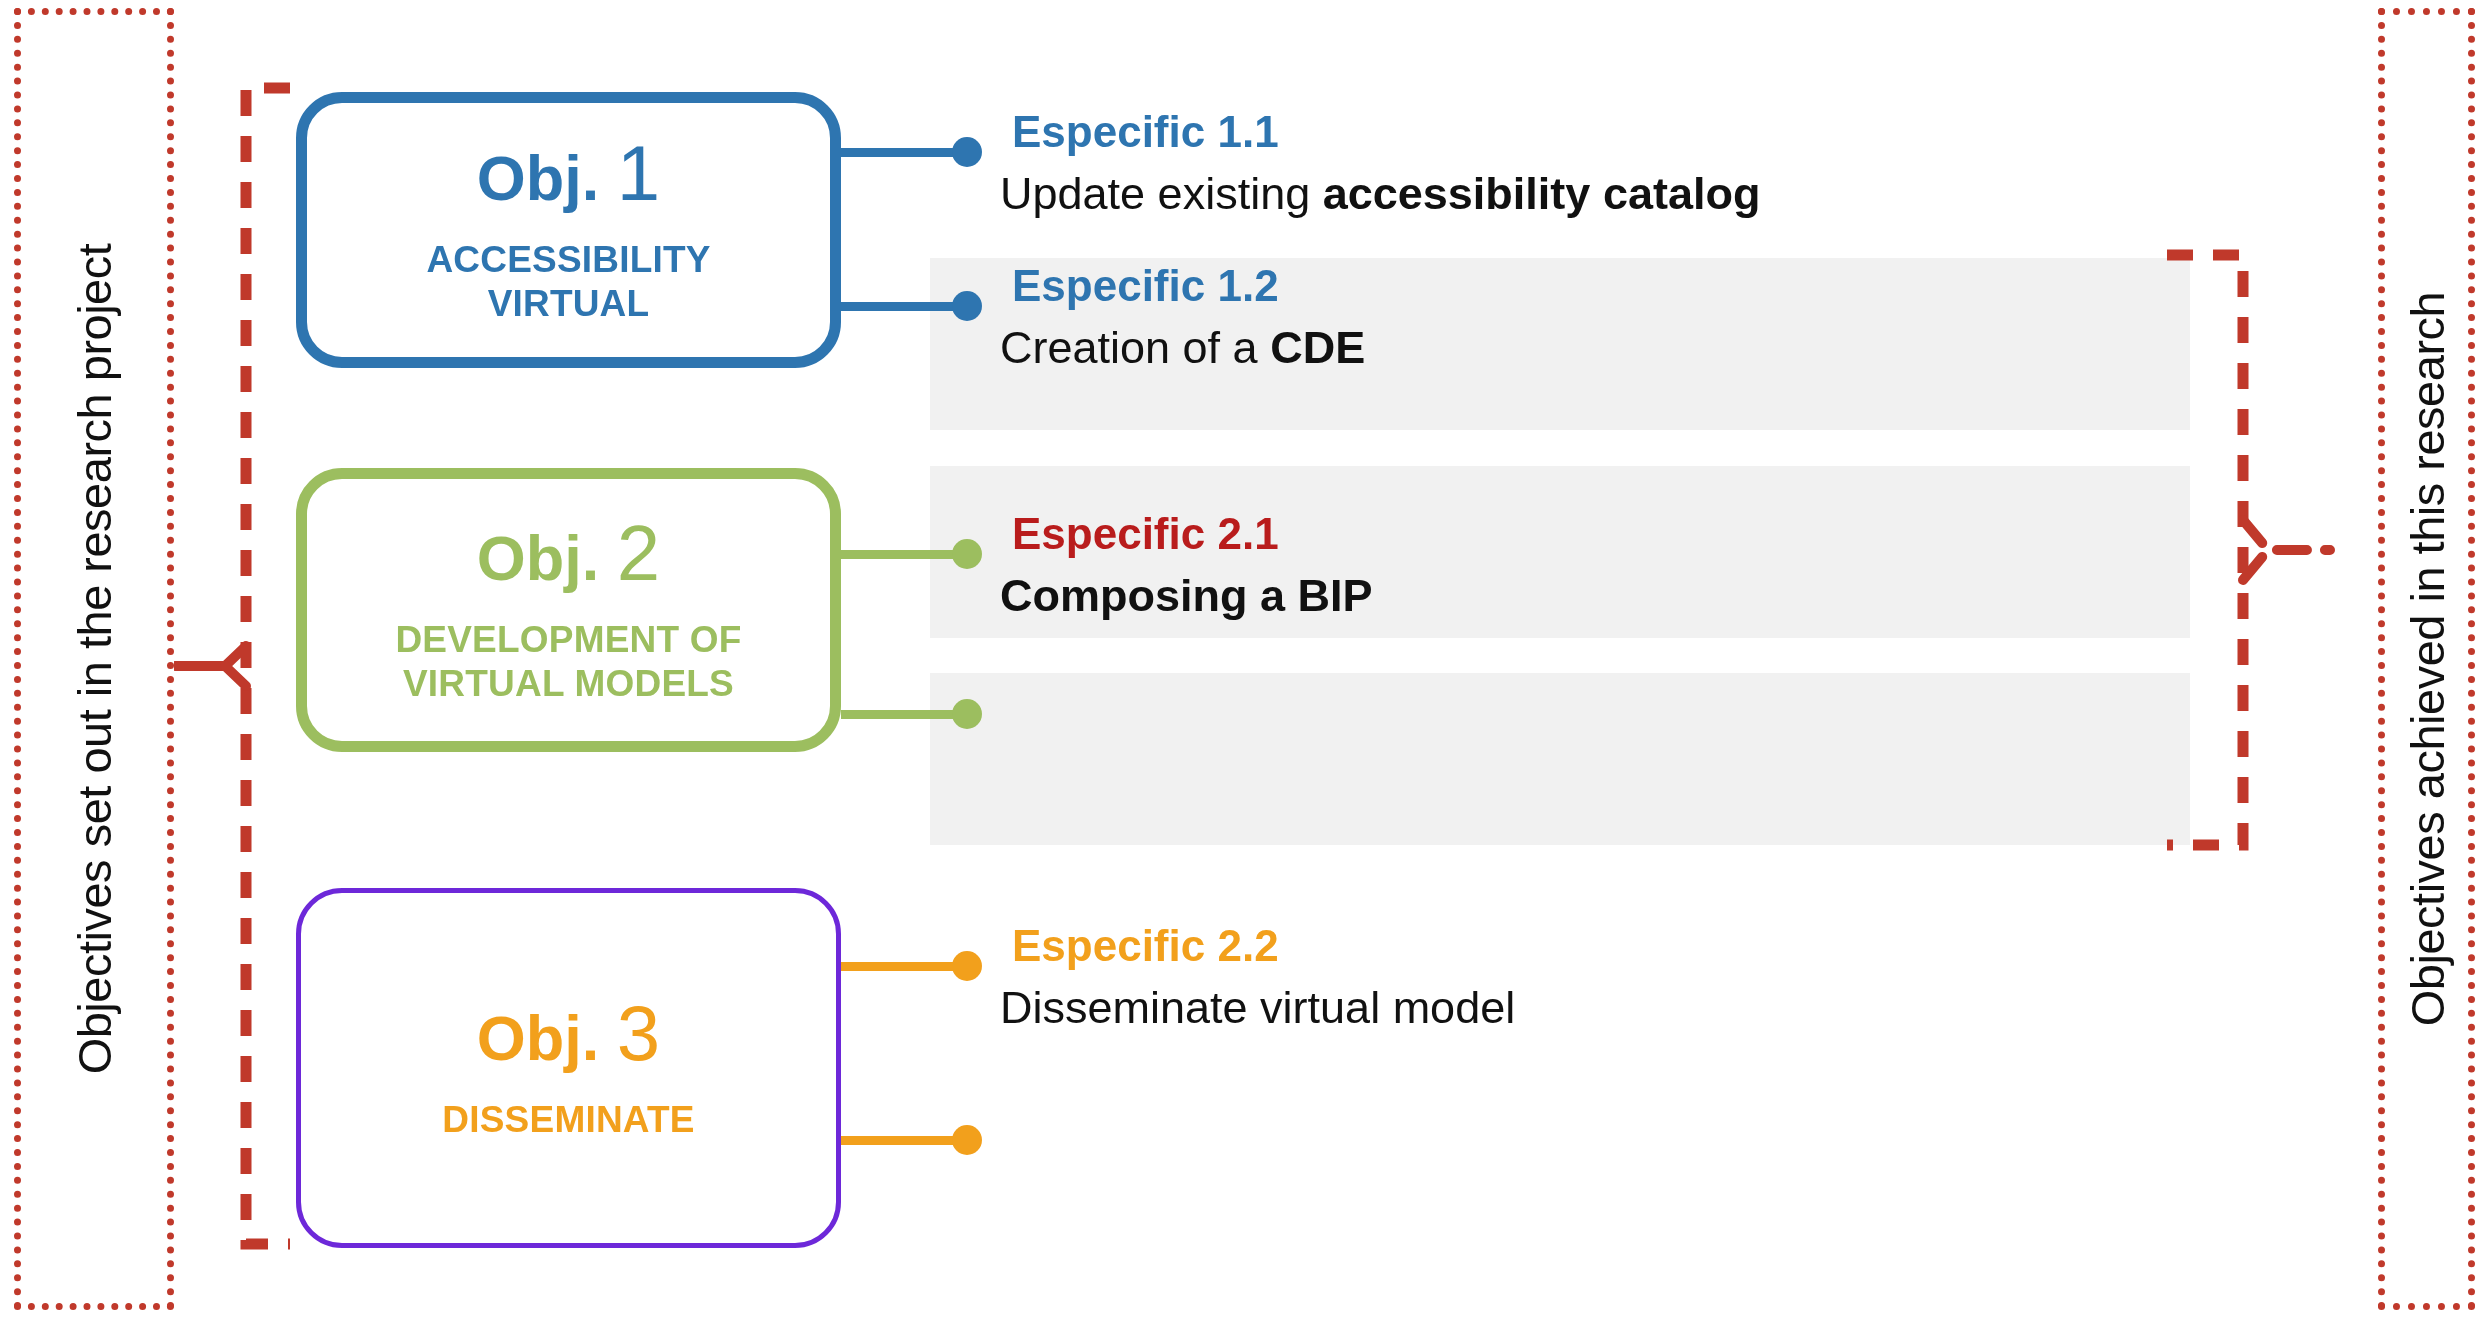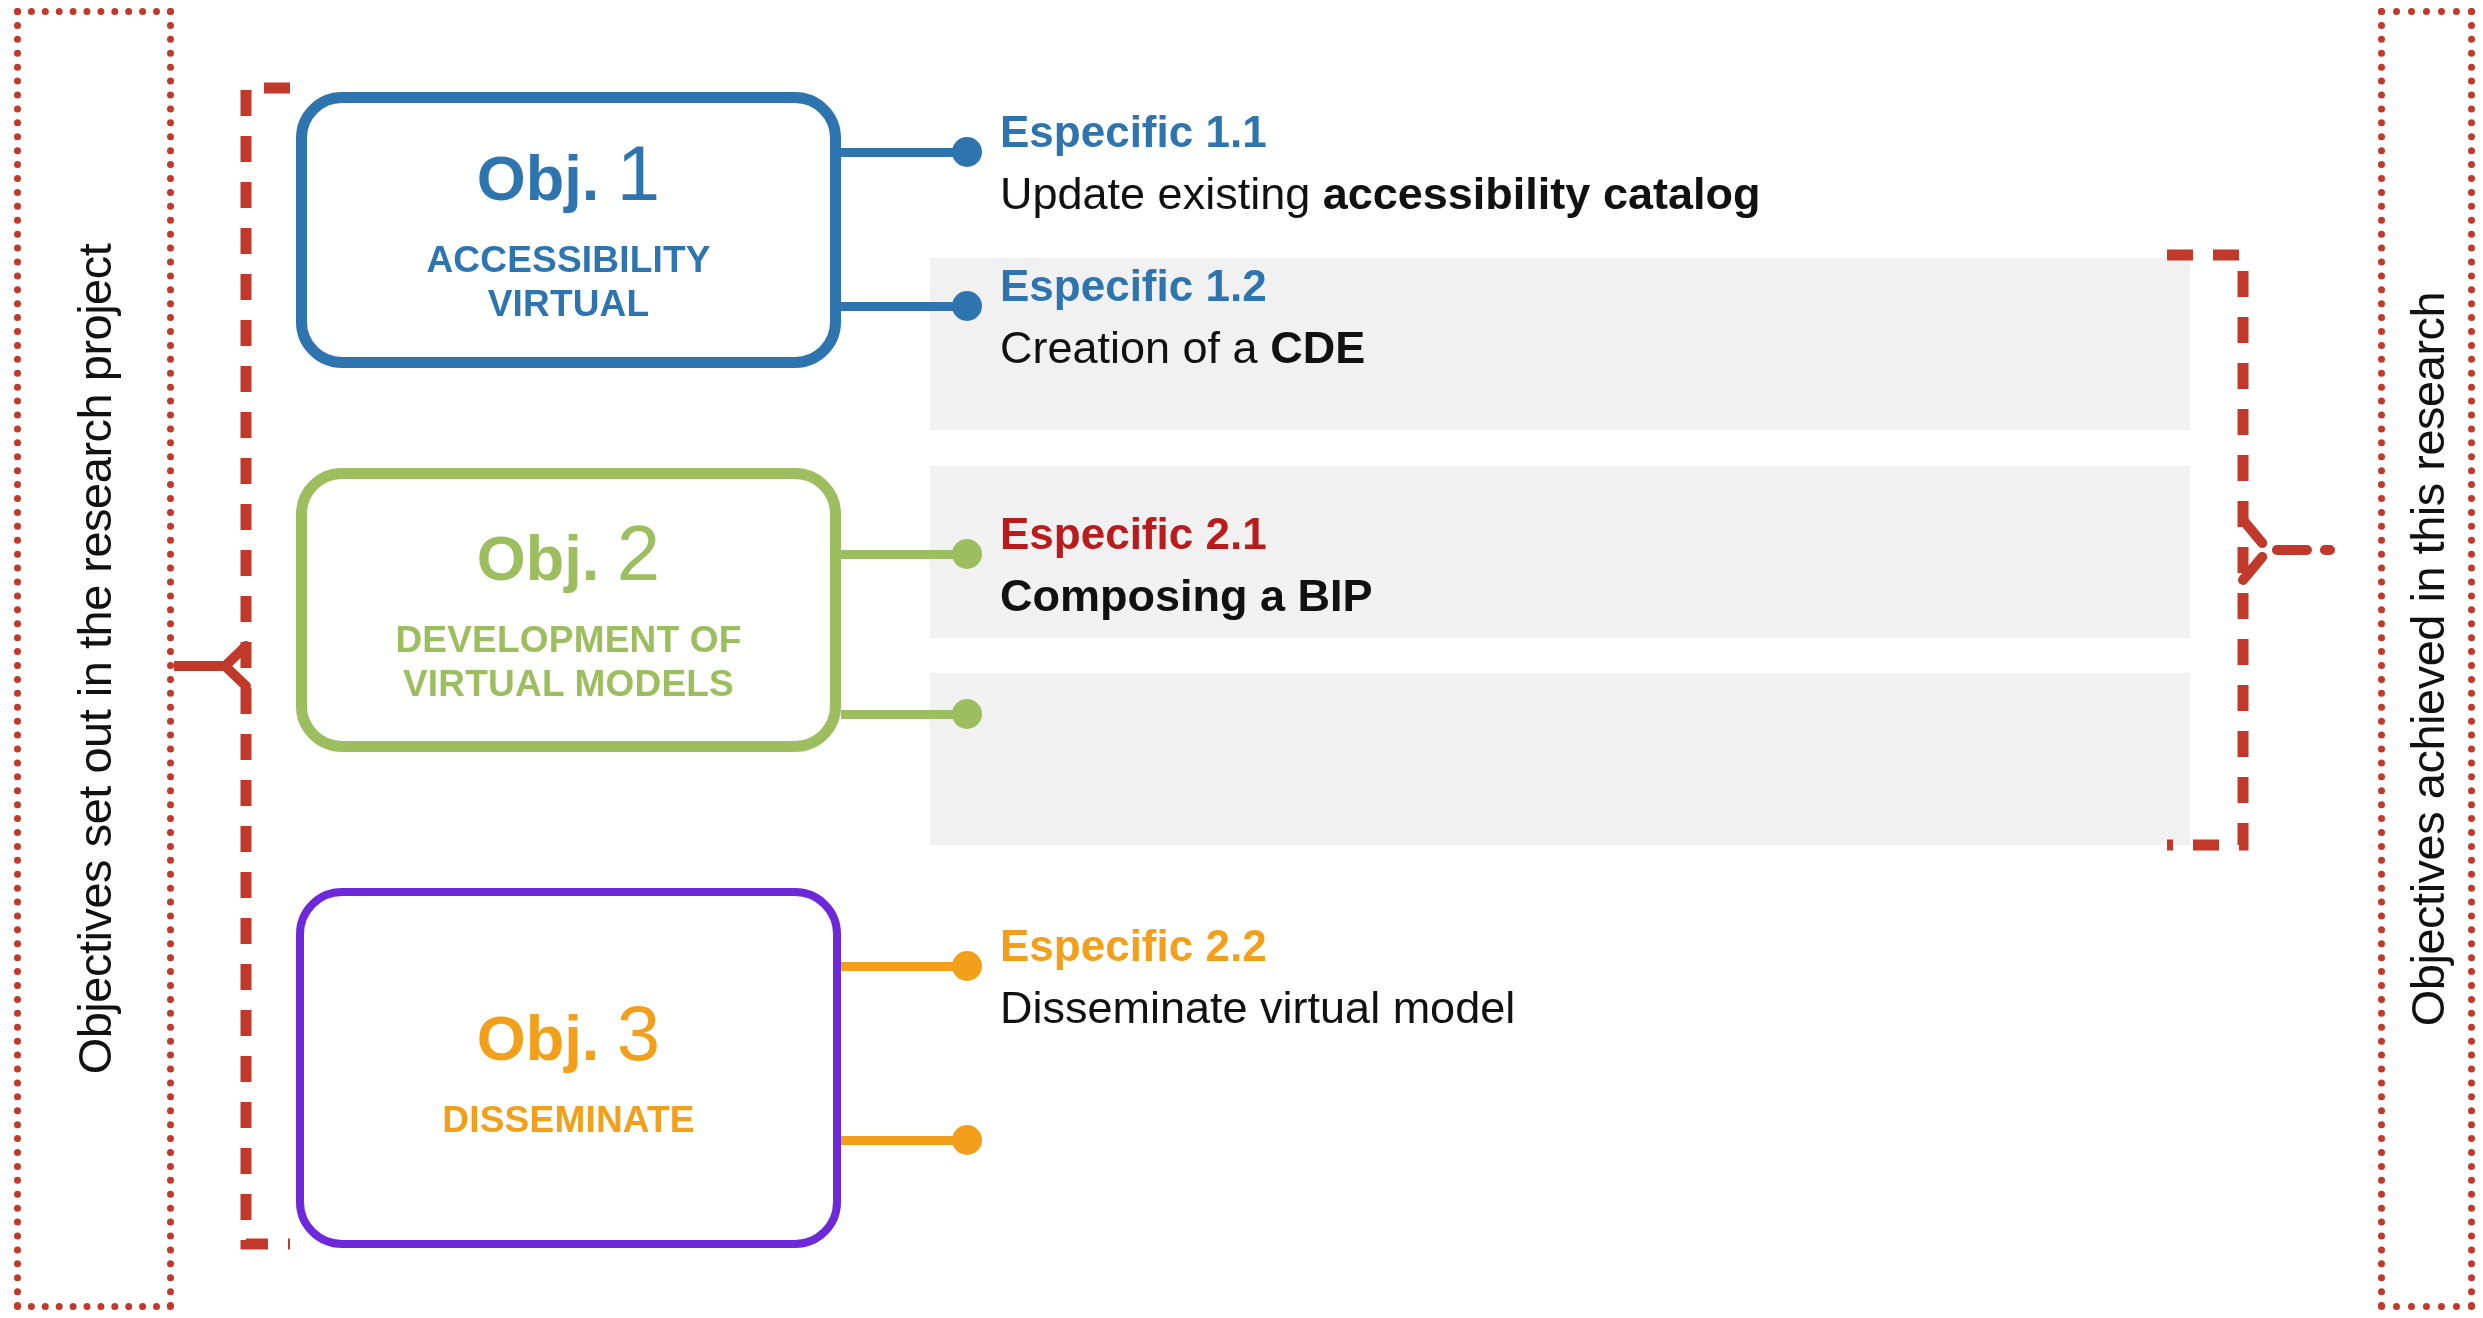--- a/index.html
+++ b/index.html
@@ -89,21 +89,21 @@
     font-size: 37px;
     font-weight: 700;
     line-height: 1.18;
     text-align: center;
     letter-spacing: 0.2px;
     white-space: pre-line;
   }
 
   #obj1 { left: 296px; top: 92px;  width: 545px; height: 276px; border: 11px solid #2E75B0; }
   #obj2 { left: 296px; top: 468px; width: 545px; height: 284px; border: 11px solid #9CBE5F; }
-  #obj3 { left: 296px; top: 888px; width: 545px; height: 360px; border: 8px solid #6d28d9; }
+  #obj3 { left: 296px; top: 888px; width: 545px; height: 360px; border: 5px solid #6d28d9; }
 
   #obj1 .obj-head, #obj1 .obj-sub { color: #2E75B0; }
   #obj2 .obj-head, #obj2 .obj-sub { color: #9CBE5F; }
   #obj3 .obj-head, #obj3 .obj-sub { color: #F2A01C; }
 
   
   .connector {
     position: absolute;
     height: 9px;
   }
@@ -116,20 +116,21 @@
 
   
   .spec {
     position: absolute;
   }
   .spec-title {
     font-size: 44px;
     font-weight: 700;
     line-height: 1.0;
     white-space: nowrap;
+    margin-left: 12px;
   }
   .spec-desc {
     margin-top: 16px;
     font-size: 45px;
     font-weight: 400;
     color: #111111;
     line-height: 1.05;
     white-space: nowrap;
   }
   .spec-desc b { font-weight: 700; }

